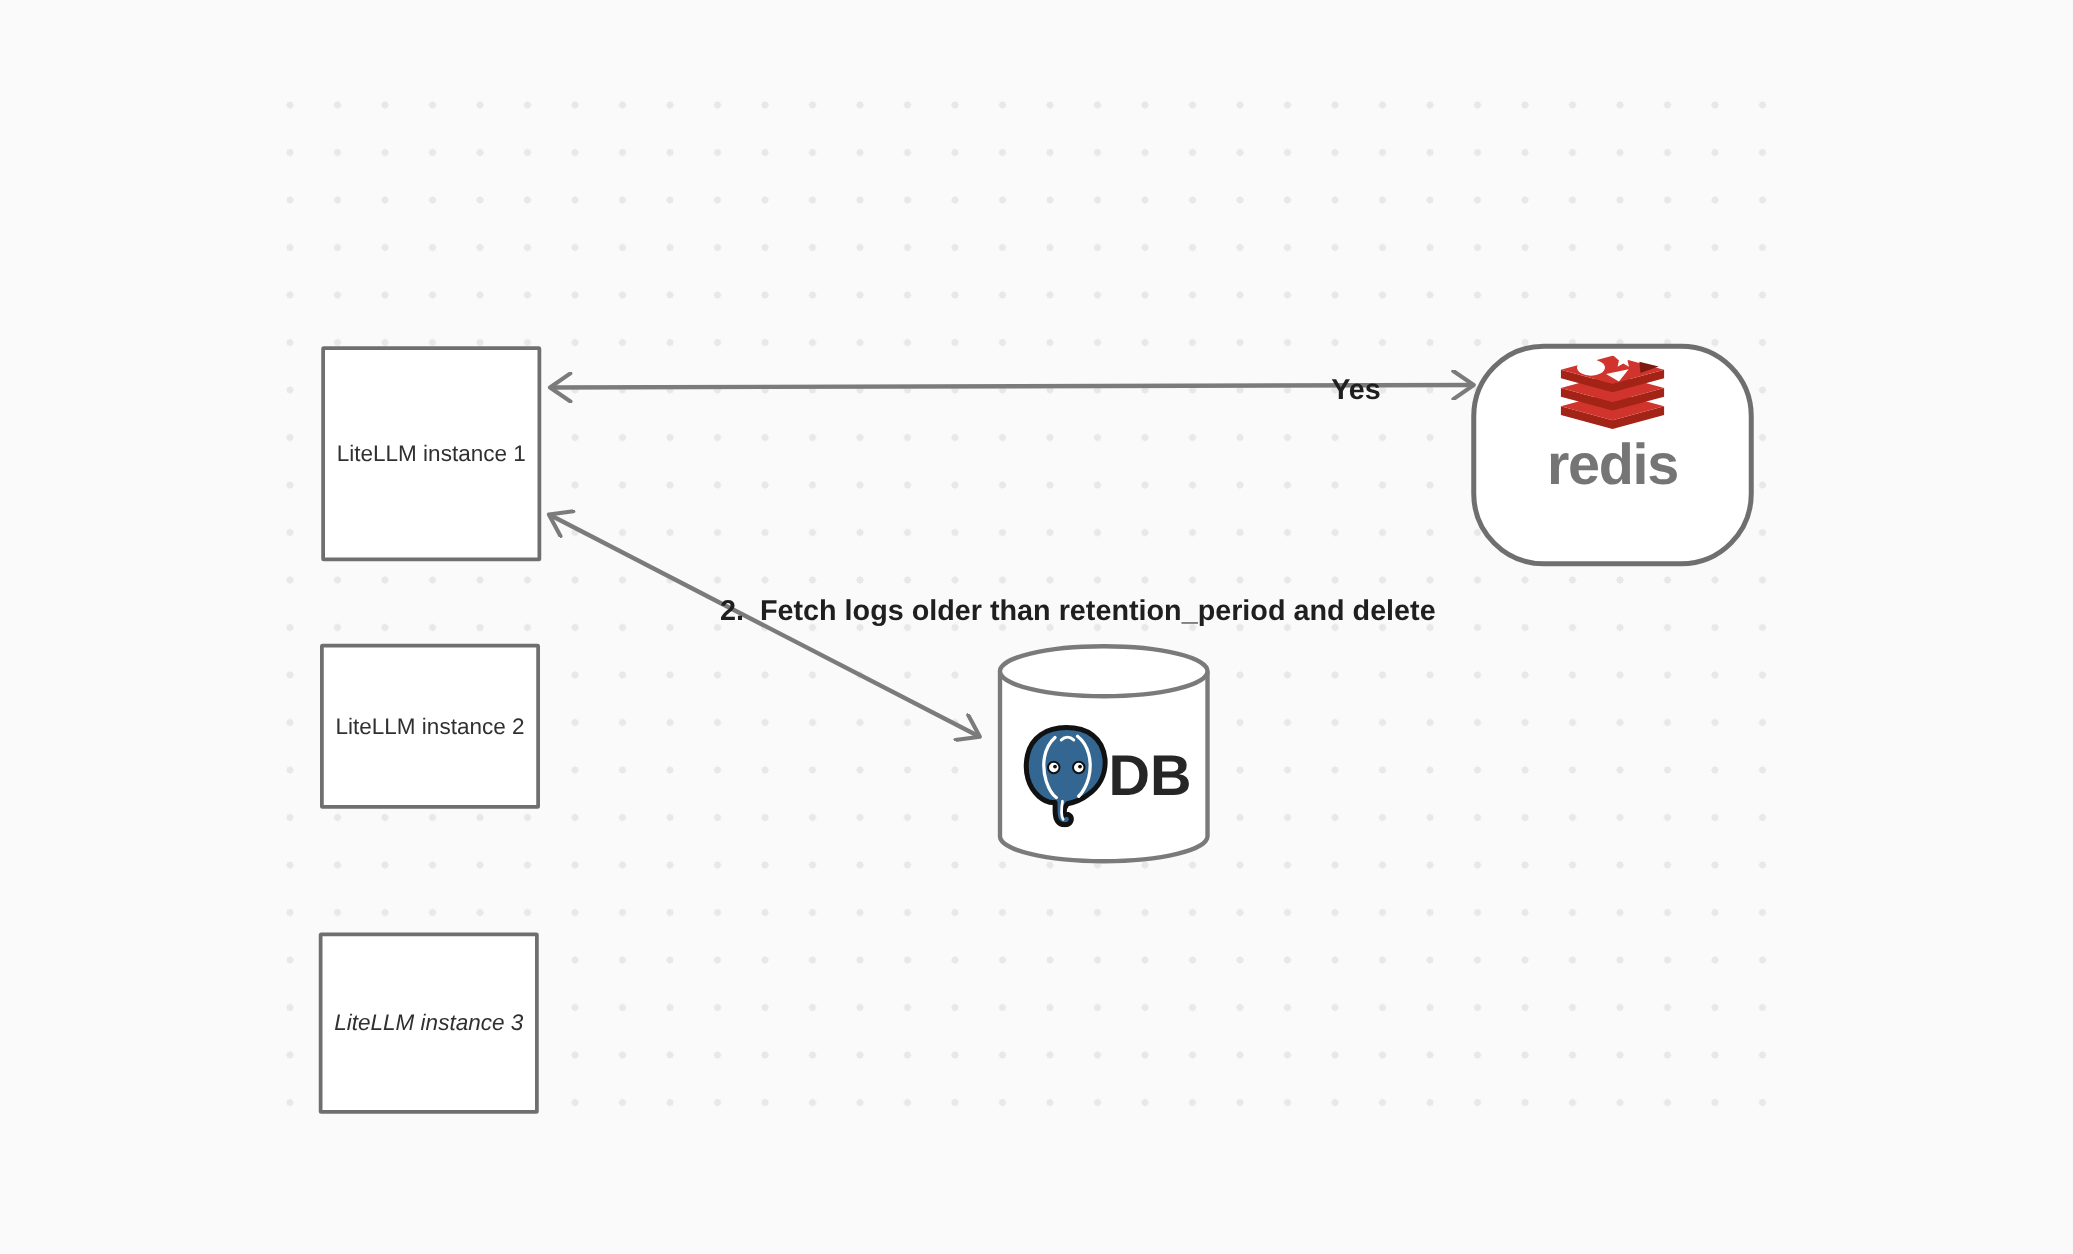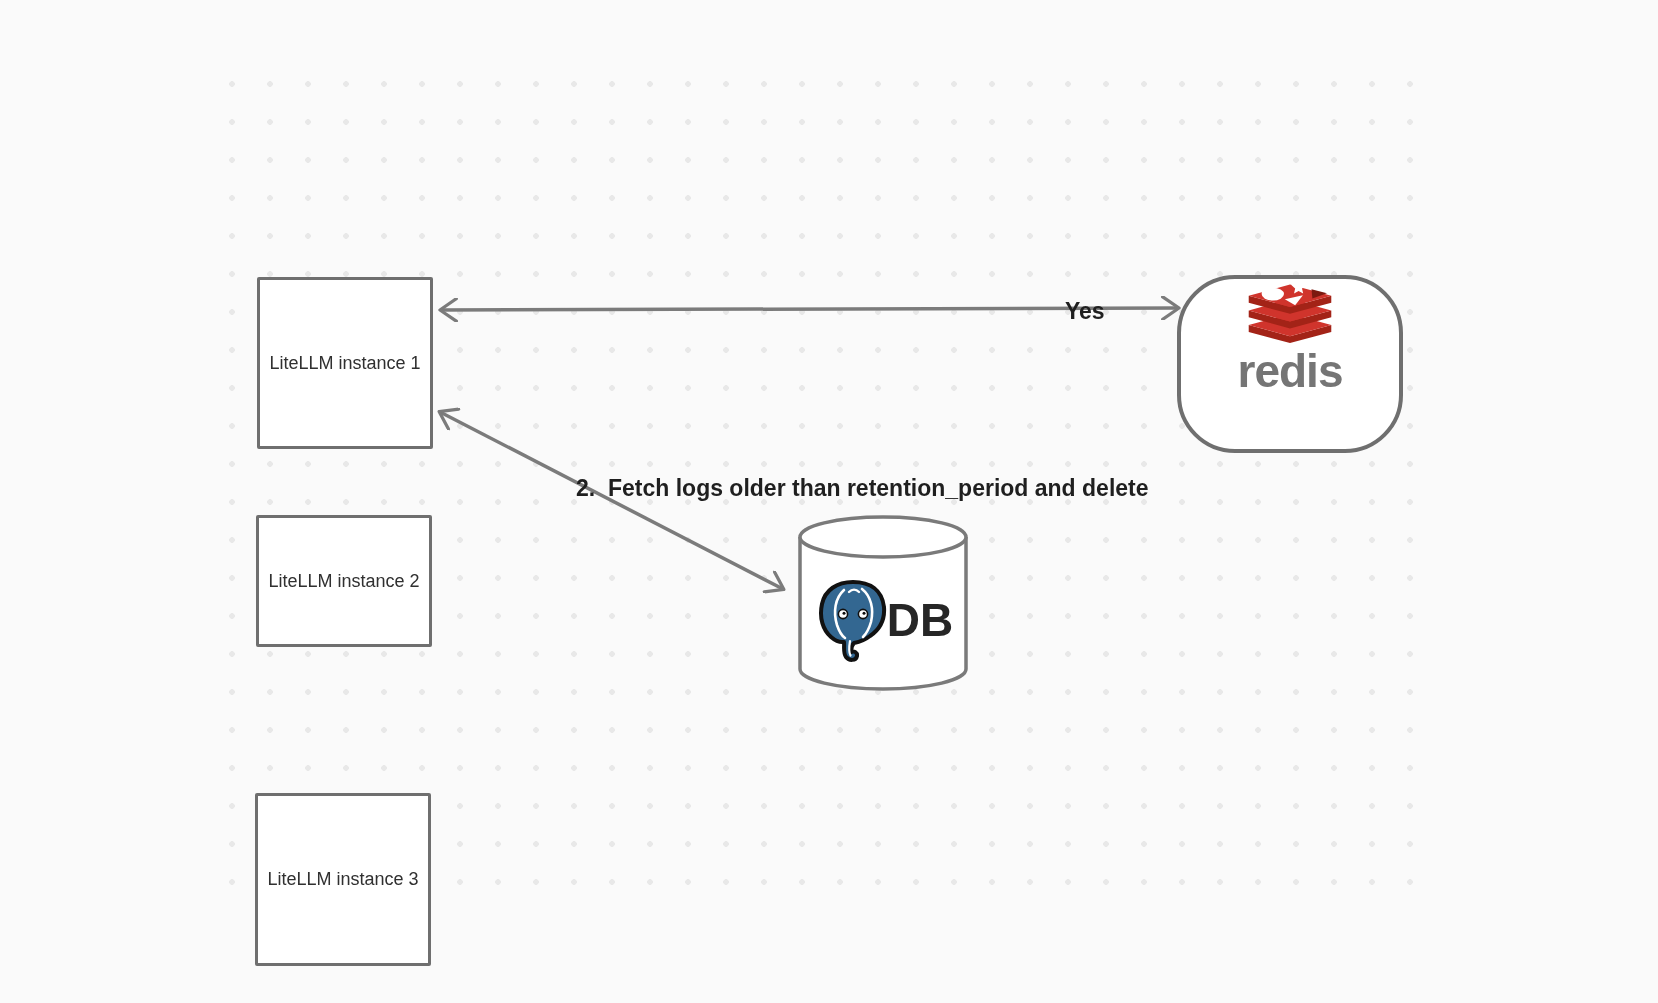--- a/index.html
+++ b/index.html
@@ -28,21 +28,21 @@
     box-sizing:border-box;
     background:#ffffff;
     border:3.5px solid #6f6f6f;
     border-radius:2px;
     display:flex;align-items:center;justify-content:center;
     font-size:18px;color:#303030;
     text-align:center;
   }
   .n1{left:257px;top:277px;width:176px;height:172px;}
   .n2{left:256px;top:515px;width:176px;height:132px;}
-  .n3{left:255px;top:793px;width:176px;height:173px;}
+  .n3{left:255px;top:746px;width:176px;height:145px;font-style:italic;}
   .redis-node{
     position:absolute;
     left:1177px;top:275px;width:226px;height:178px;
     box-sizing:border-box;
     background:#ffffff;
     border:4px solid #6f6f6f;
     border-radius:58px;
     display:flex;flex-direction:column;align-items:center;justify-content:flex-start;
   }
   .redis-word{

